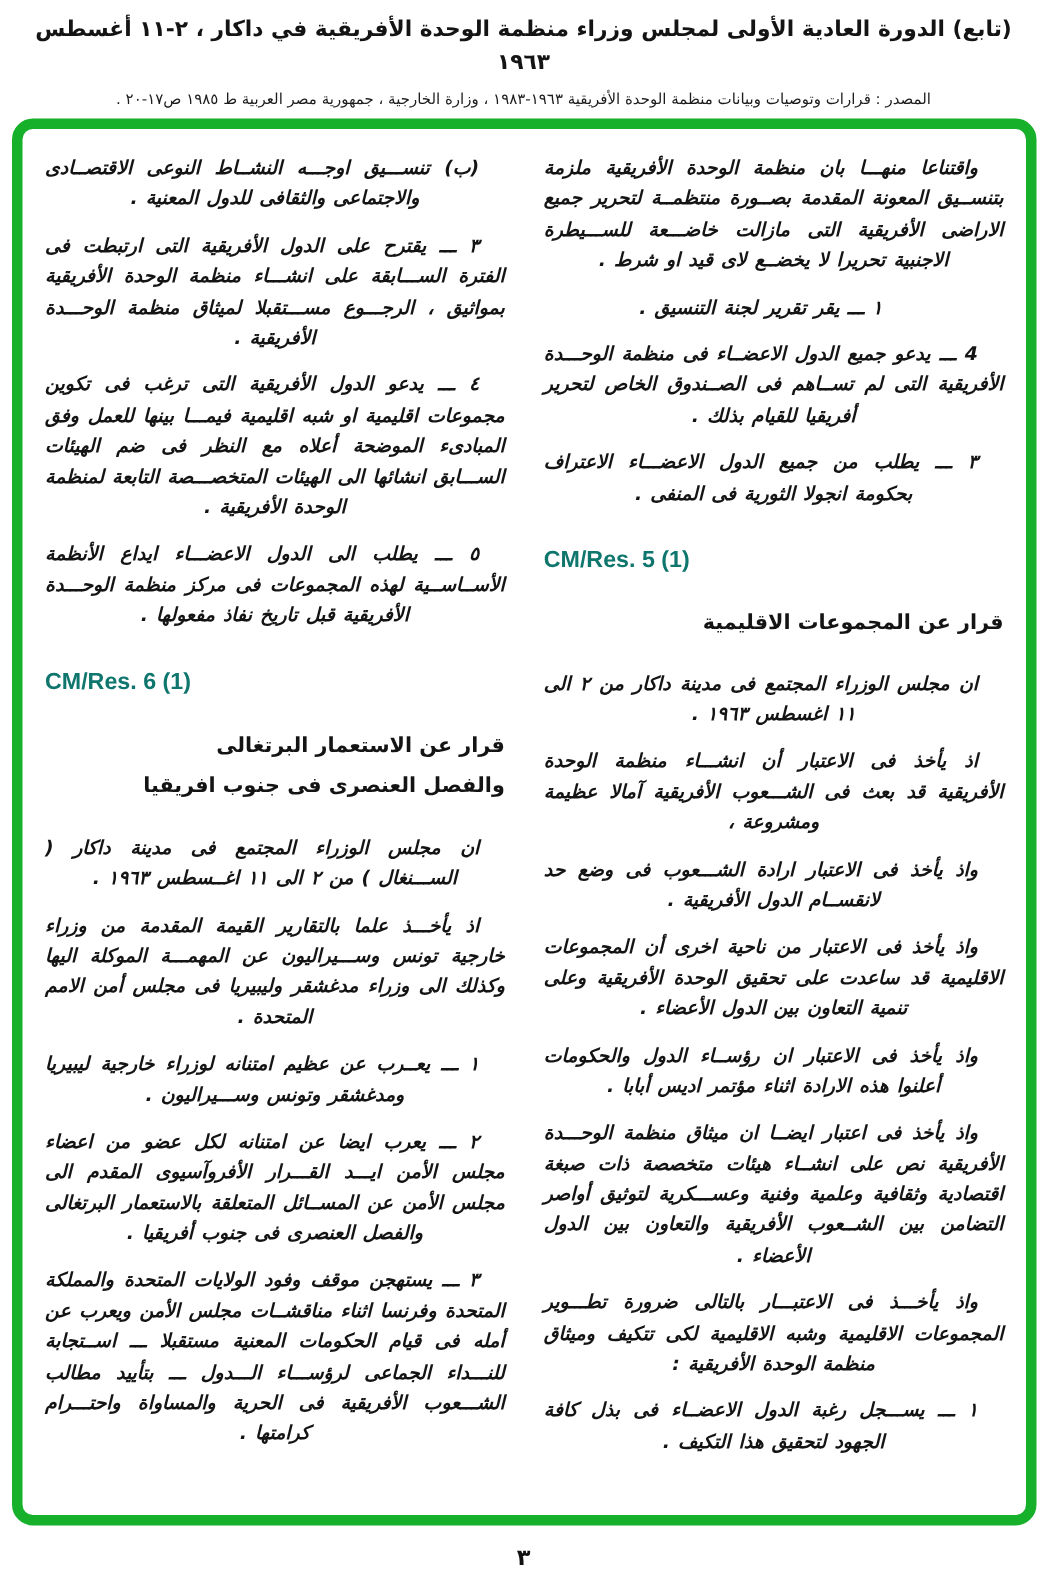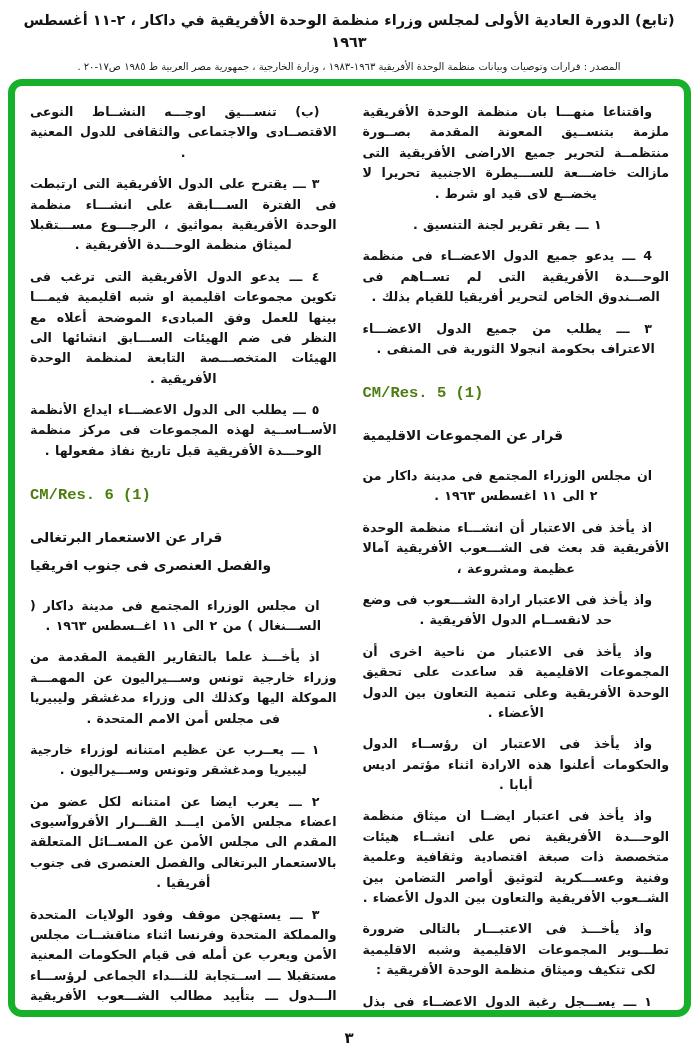--- a/index.html
+++ b/index.html
@@ -61,34 +61,35 @@
     line-height: 1.62;
     text-align: justify;
     color: #141414;
   }
   .para {
     margin: 0 0 11px 0;
     text-indent: 17px;
     text-align: justify;
     text-align-last: center;
     word-spacing: 1px;
+    font-style: italic;
   }
   .res-label {
     direction: ltr;
     text-align: left;
-    font-family: Liberation Mono, monospace;
+    font-family: Liberation Sans, sans-serif;
     font-size: 15.5px;
     font-weight: bold;
     margin: 22px 0 16px 0;
-    color: #4d7c0f;
+    color: #0f766e;
   }
   .res-heading {
     font-size: 13.8px;
     font-weight: bold;
-    text-align: left;
+    text-align: right;
     margin: 4px 0 16px 0;
     line-height: 2.0;
     white-space: pre-line;
   }
   .page-number {
     position: absolute;
     left: 0; right: 0;
     bottom: 10px;
     text-align: center;
     font-size: 15px;

